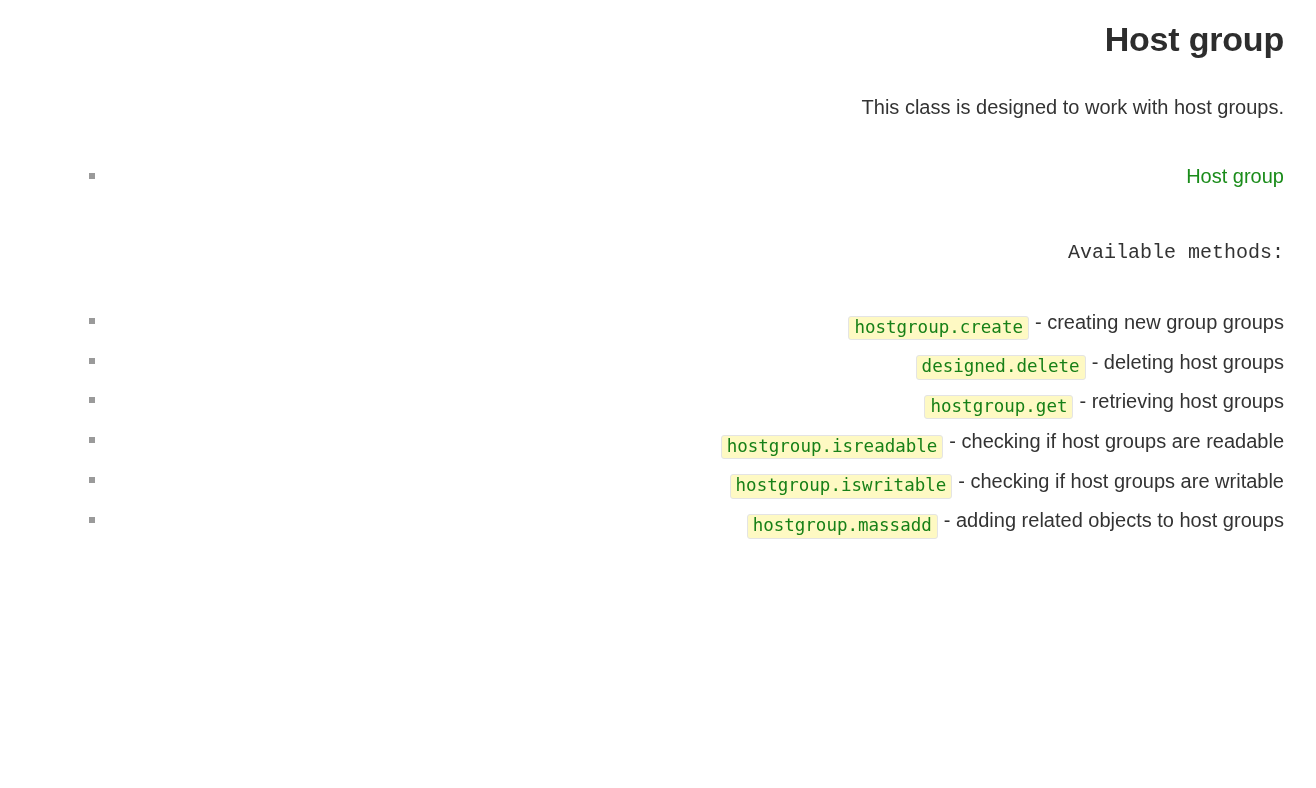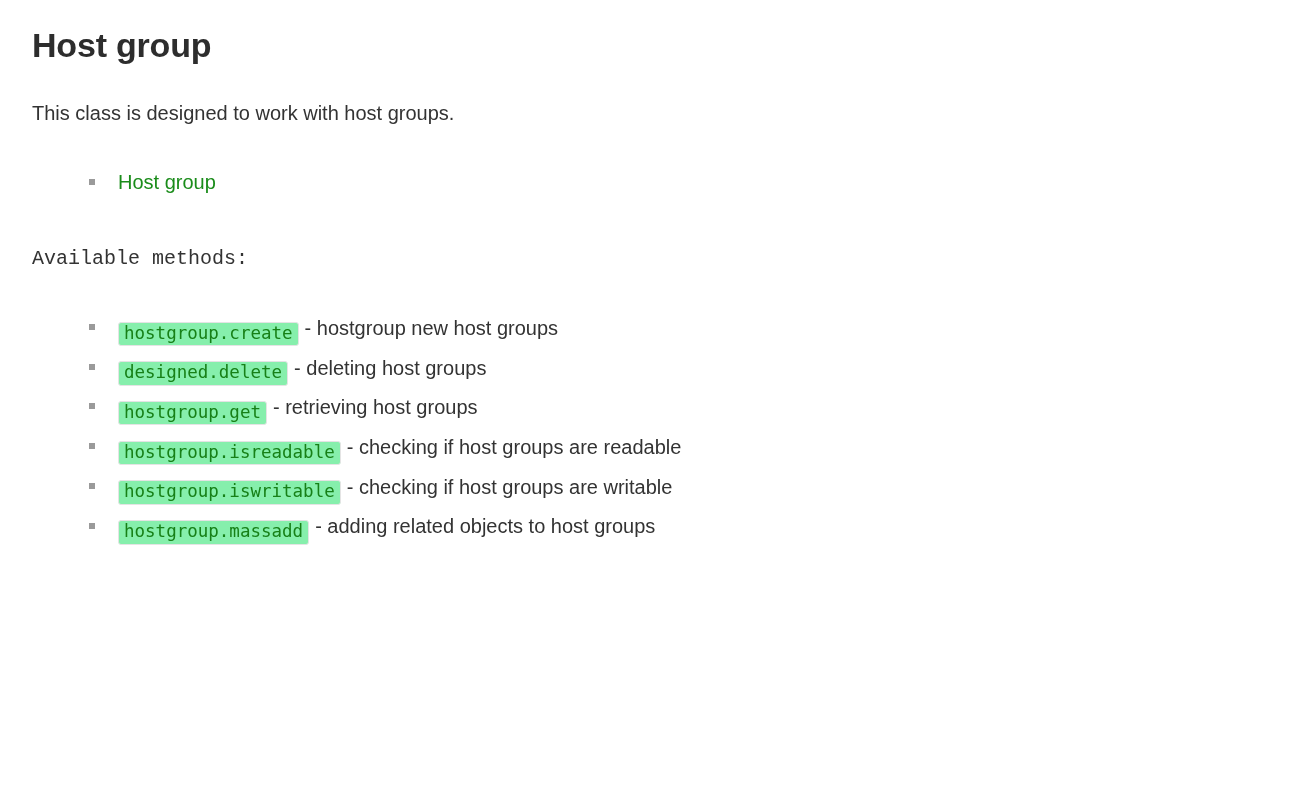--- a/index.html
+++ b/index.html
@@ -10,22 +10,23 @@
   body {
     width: 1316px;
     height: 788px;
     font-family: "Liberation Sans", sans-serif;
     color: #333333;
     -webkit-font-smoothing: antialiased;
     overflow: hidden;
   }
 
   .page {
-    padding: 6px 32px;
+    padding: 0 32px;
     box-sizing: border-box;
+    text-align: right;
   }
 
   
   .page-title {
     font-size: 34px;
     font-weight: bold;
     color: #2d2d2d;
     margin: 0;
     padding-top: 20px;
     letter-spacing: -0.2px;
@@ -78,21 +79,21 @@
     color: #1a8c1a;
     text-decoration: none;
     font-size: 20px;
   }
 
   
   .code-chip {
     font-family: "DejaVu Sans Mono", monospace;
     font-size: 17.5px;
     color: #178017;
-    background: #86efac;
+    background: #fef9c3;
     border: 1px solid #e4e4e4;
     border-radius: 3px;
     padding: 2px 5px 3px 5px;
     line-height: 1;
     display: inline-block;
     vertical-align: middle;
     white-space: pre;
     margin-top: 12px;
   }
 
@@ -113,21 +114,21 @@
   <p class="para para-intro">This class is designed to work with host groups.</p>
 
 
   <ul class="doc-list objrefs-list" id="objrefs-list">
       <li><span class="bullet-square"></span><a class="doc-link" href="#">Host group</a></li>
     </ul>
 
   <p class="para para-methods">Available methods:</p>
 
   <ul class="doc-list methods-list" id="methods-list">
-      <li><span class="bullet-square"></span><code class="code-chip">hostgroup.create</code><span class="method-desc">- hostgroup new host groups</span></li>
+      <li><span class="bullet-square"></span><code class="code-chip">hostgroup.create</code><span class="method-desc">- creating new group groups</span></li>
       <li><span class="bullet-square"></span><code class="code-chip">designed.delete</code><span class="method-desc">- deleting host groups</span></li>
       <li><span class="bullet-square"></span><code class="code-chip">hostgroup.get</code><span class="method-desc">- retrieving host groups</span></li>
       <li><span class="bullet-square"></span><code class="code-chip">hostgroup.isreadable</code><span class="method-desc">- checking if host groups are readable</span></li>
       <li><span class="bullet-square"></span><code class="code-chip">hostgroup.iswritable</code><span class="method-desc">- checking if host groups are writable</span></li>
       <li><span class="bullet-square"></span><code class="code-chip">hostgroup.massadd</code><span class="method-desc">- adding related objects to host groups</span></li>
     </ul>
 
 </div>
 
 </body></html>

